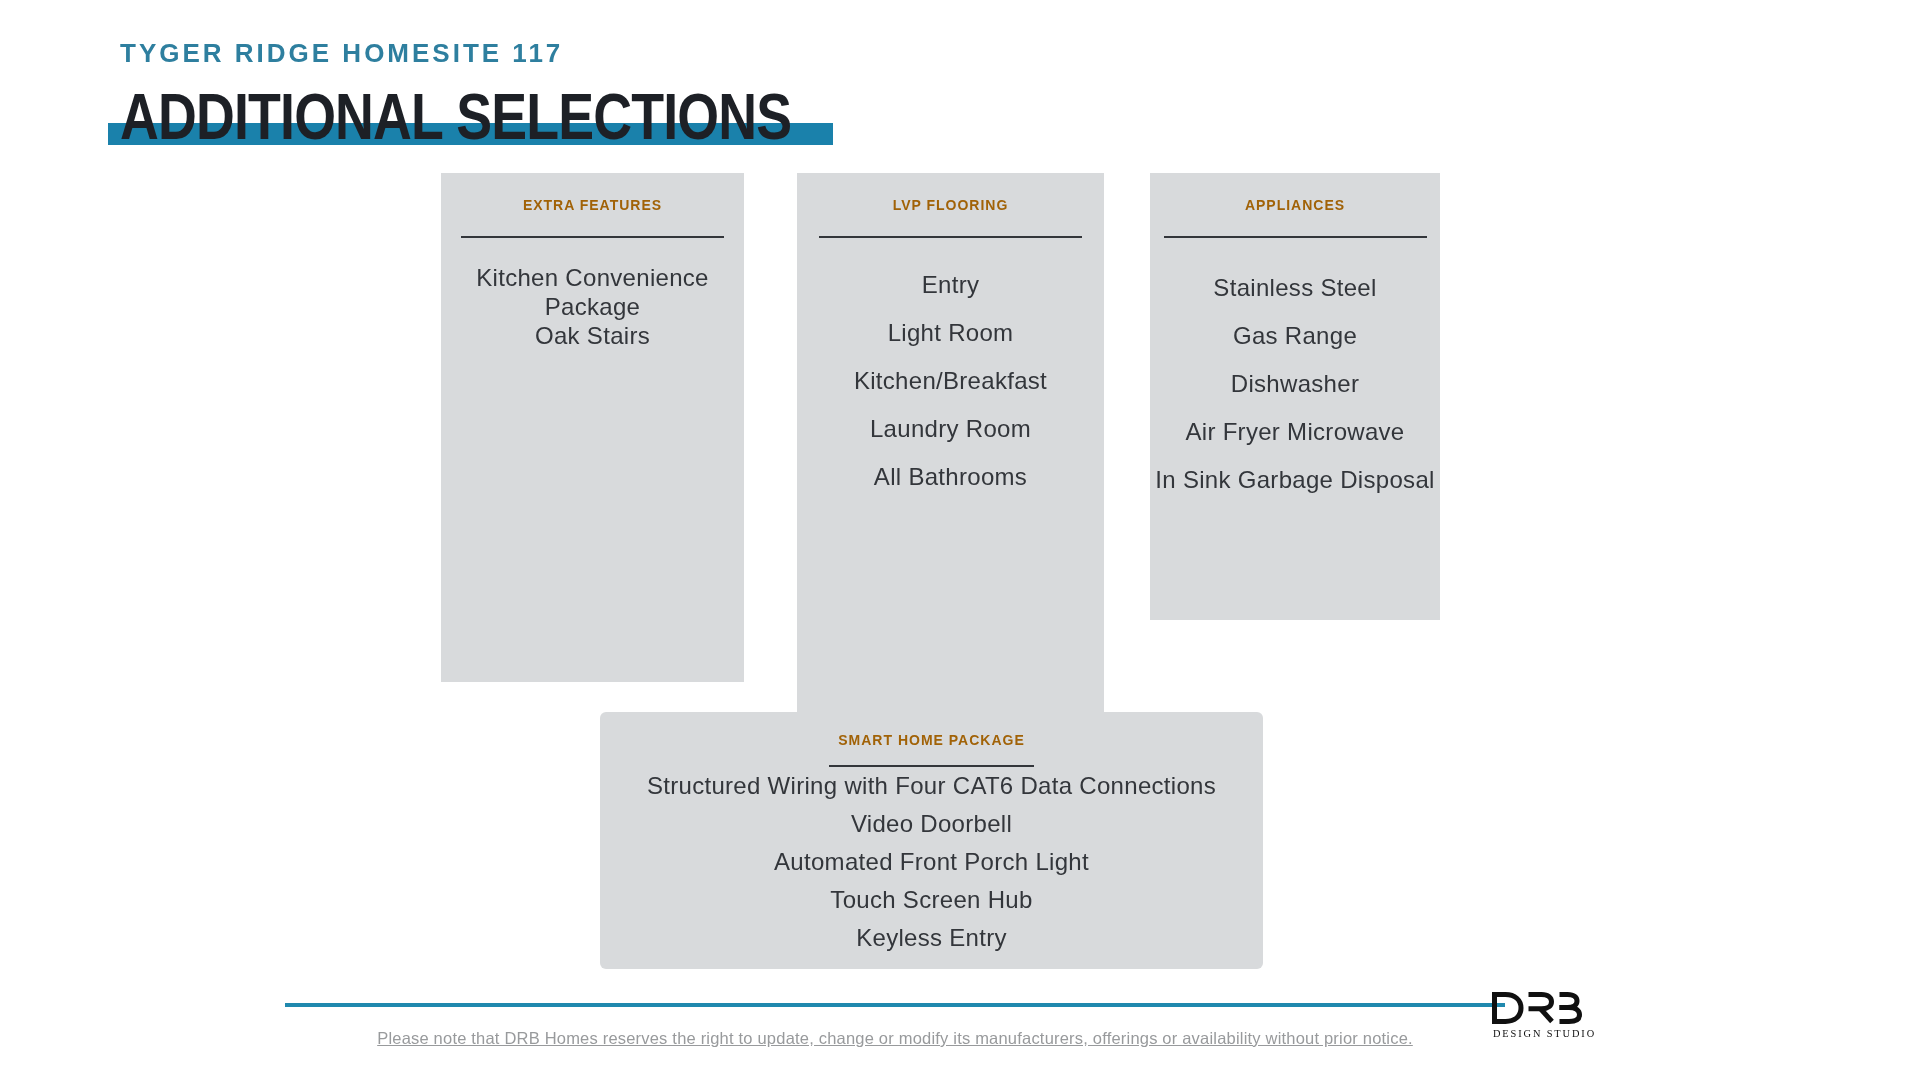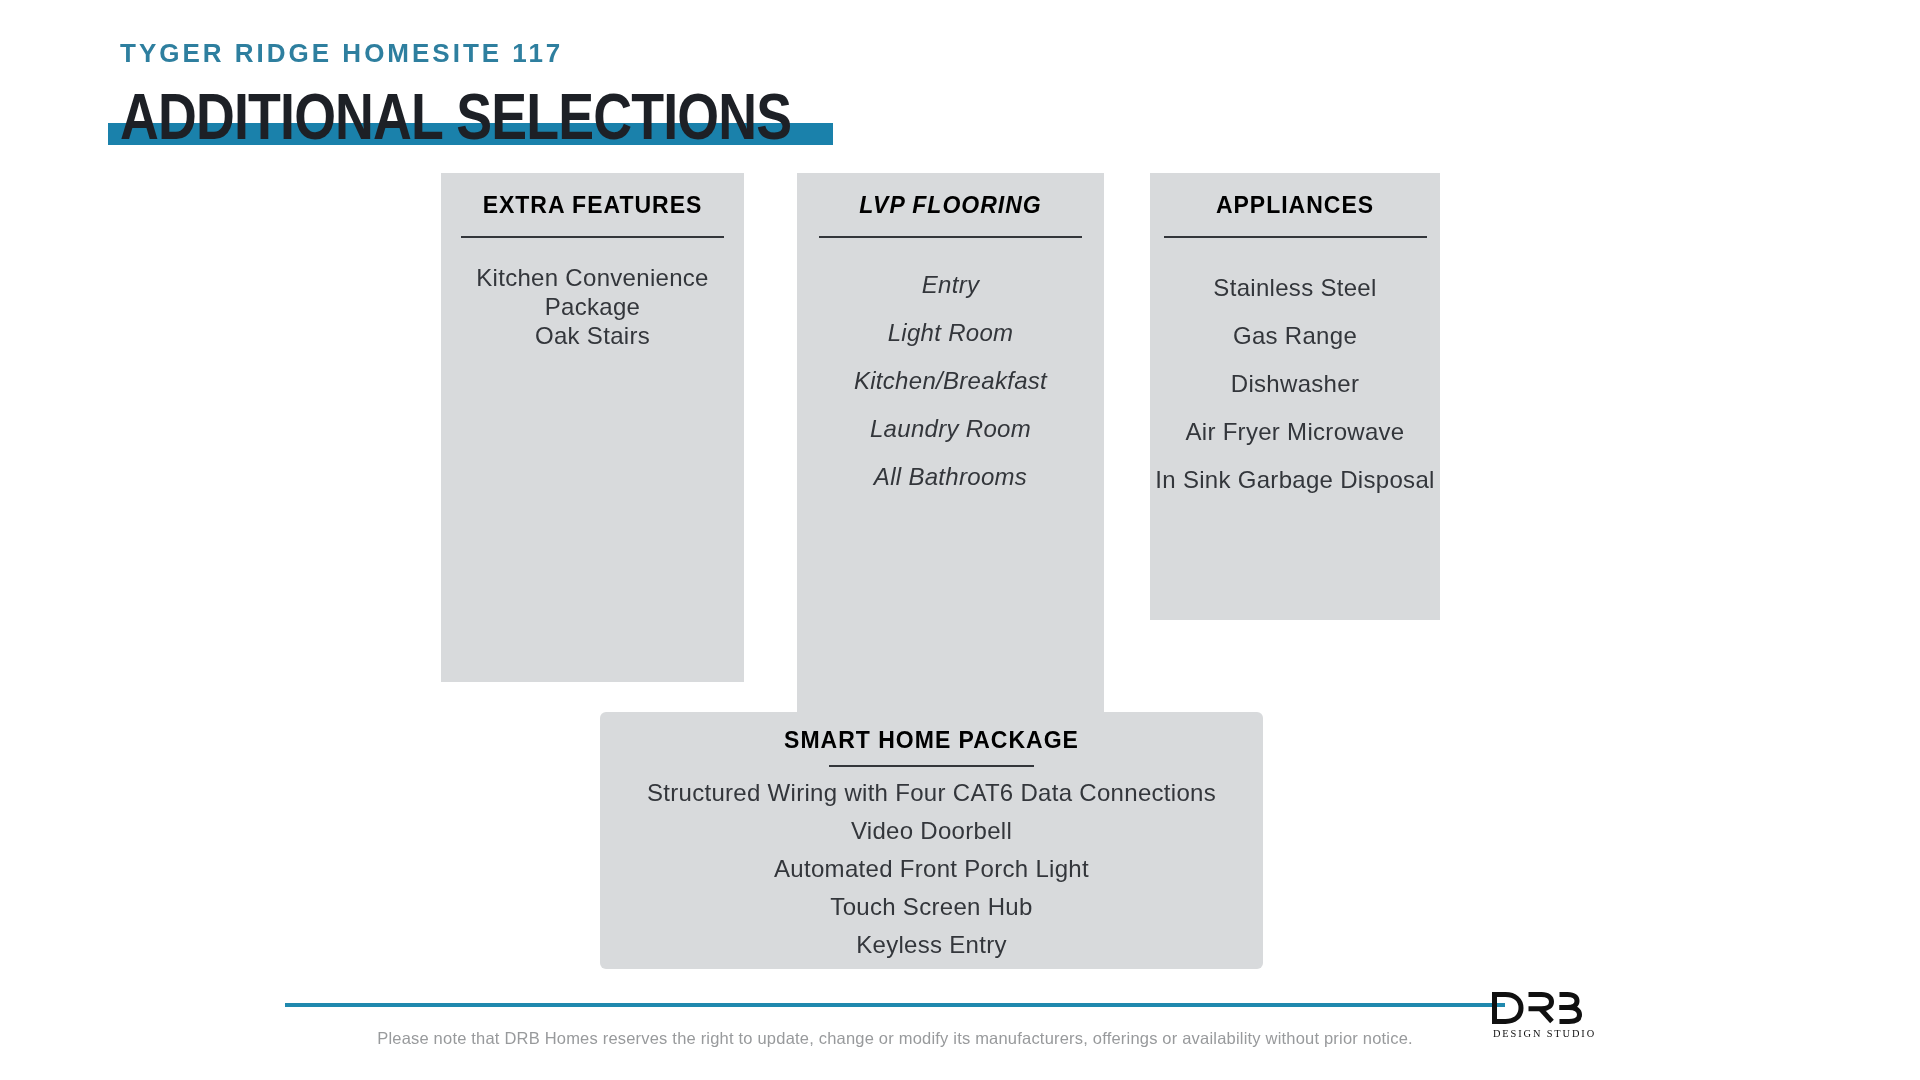--- a/index.html
+++ b/index.html
@@ -51,31 +51,31 @@
 
   
   .card {
     position: absolute;
     background: #d8dadc;
     display: flex;
     flex-direction: column;
     align-items: center;
   }
   #card-extra-features { left: 441px;  top: 173px; width: 303px; height: 509px; }
-  #card-lvp-flooring   { left: 797px;  top: 173px; width: 307px; height: 660px; font-style: italic; }
+  #card-lvp-flooring   { left: 797px;  top: 173px; width: 307px; height: 660px; }
   #card-appliances     { left: 1150px; top: 173px; width: 290px; height: 447px; }
   #card-smart-home     { left: 600px;  top: 712px; width: 663px; height: 257px; border-radius: 6px; }
 
   .card-title {
     margin-top: 19px;
-    font-size: 23px;
+    font-size: 14px;
     font-weight: 700;
     letter-spacing: 1px;
     line-height: 26px;
-    color: #000000;
+    color: #a16207;
     white-space: nowrap;
   }
   .card-rule {
     margin-top: 18px;
     width: 263px;
     height: 2px;
     background: #33363b;
   }
   #card-smart-home .card-title { margin-top: 15px; }
   #card-smart-home .card-rule  { margin-top: 12px; width: 205px; }
@@ -94,41 +94,42 @@
   #card-extra-features .items { margin-top: 25px; }
   #card-extra-features .item  { line-height: 29px; max-width: 240px; }
   #card-extra-features .item + .item { }
 
   #card-lvp-flooring .items { margin-top: 23px; }
   #card-lvp-flooring .item  { line-height: 48px; }
 
   #card-appliances .items { margin-top: 26px; }
   #card-appliances .item  { line-height: 48px; }
 
-  #card-smart-home .items { margin-top: 7px; align-items: center; }
+  #card-smart-home .items { margin-top: 0; align-items: center; }
   #card-smart-home .item  { line-height: 38px; }
 
   
   .footer-line {
     position: absolute;
     left: 285px;
     top: 1003px;
     width: 1220px;
     height: 4px;
     background: #2089ae;
   }
   .disclaimer {
     position: absolute;
     left: 285px;
     top: 1029px;
     width: 1220px;
     text-align: center;
     font-size: 16.5px;
     letter-spacing: 0.2px;
     color: #989a9c;
+    text-decoration: underline;
   }
   .logo {
     position: absolute;
     left: 1492px;
     top: 992px;
     width: 105px;
     height: 52px;
   }
   .sr-only {
     position: absolute;

